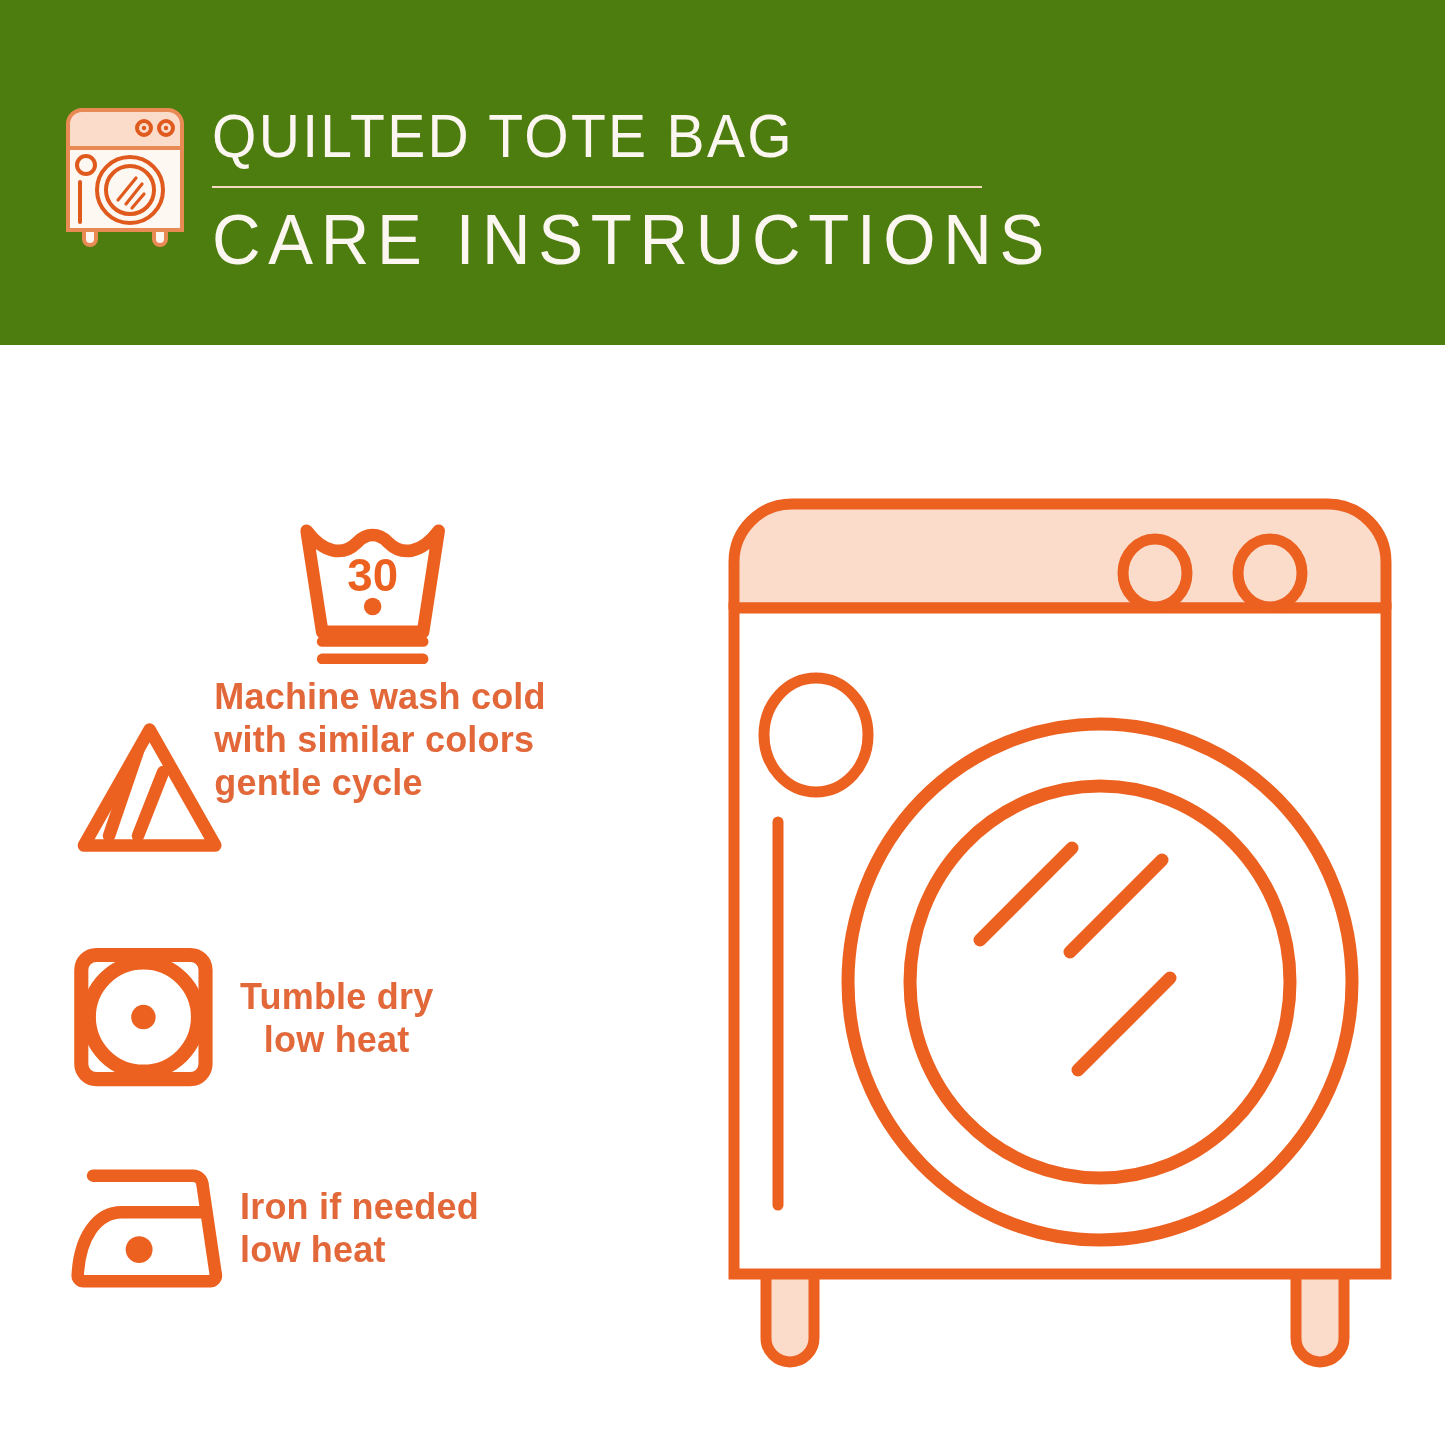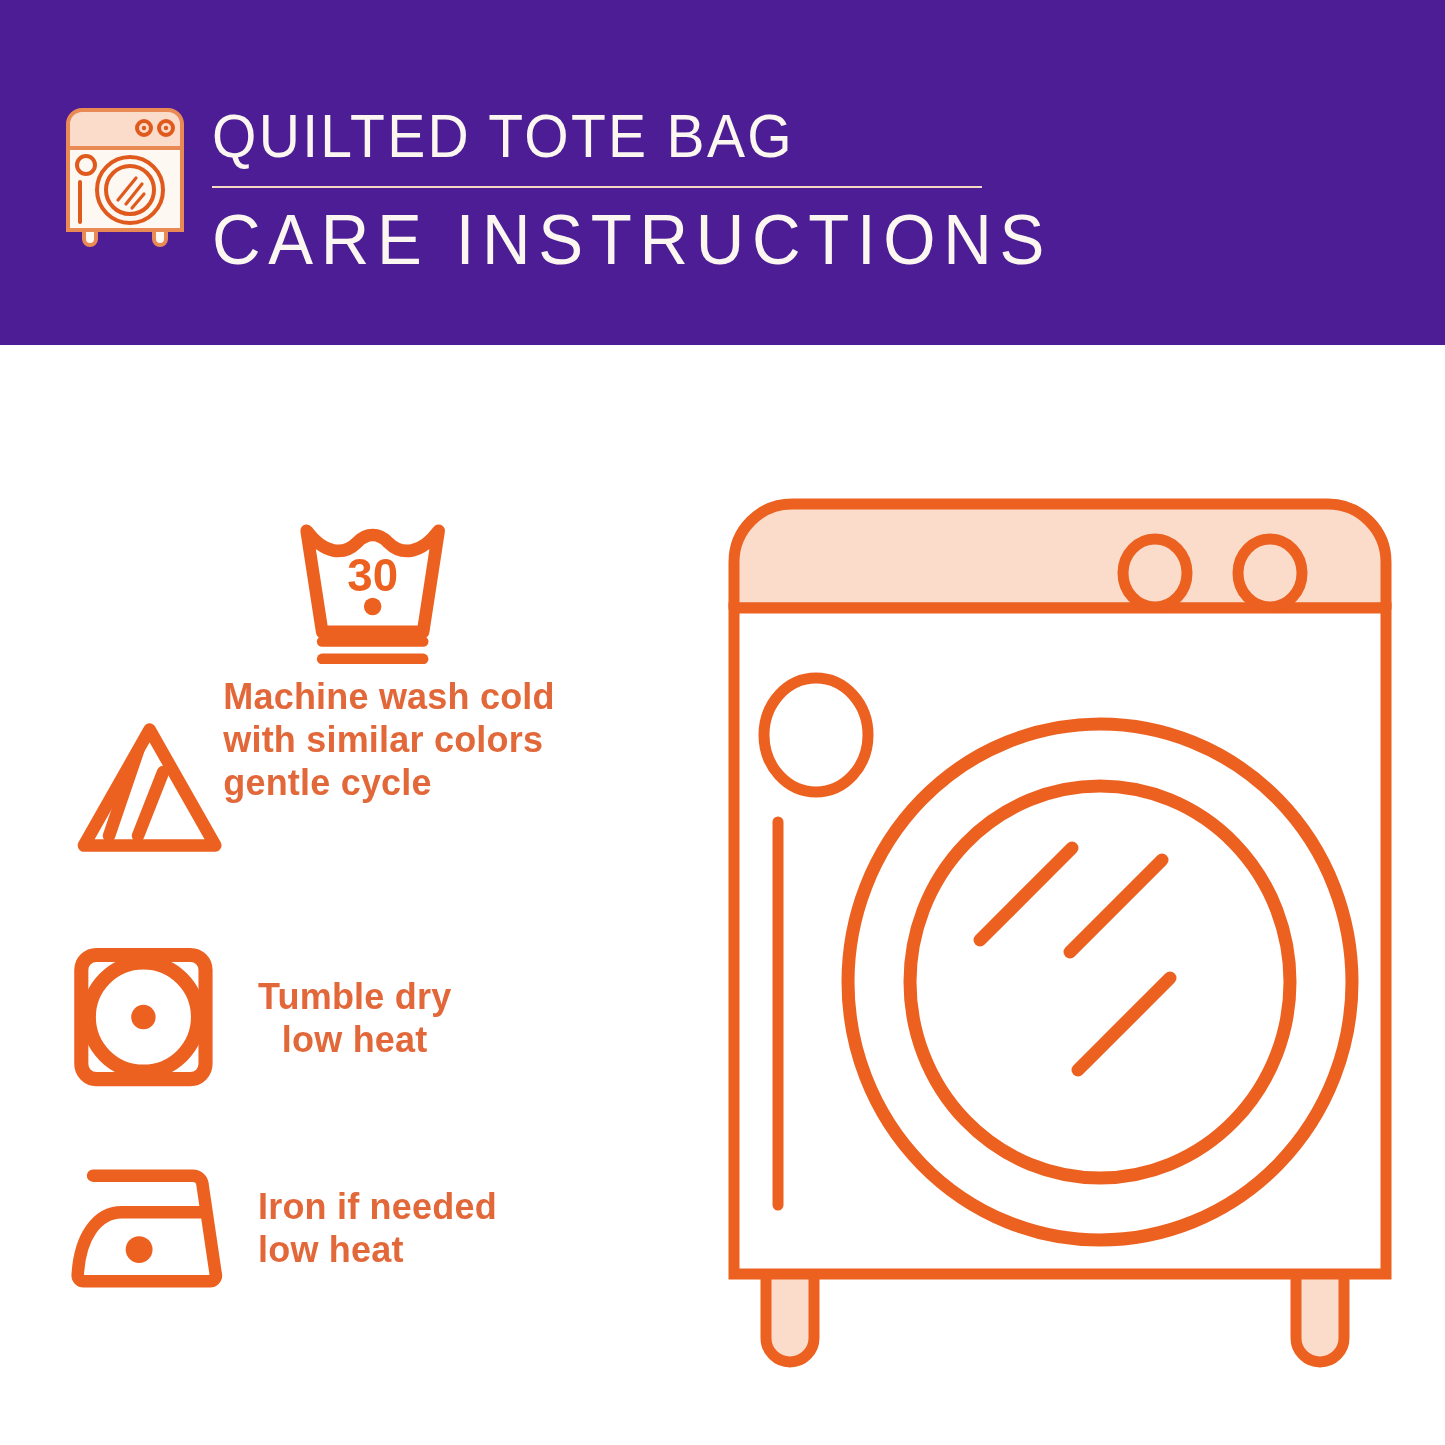--- a/index.html
+++ b/index.html
@@ -18,21 +18,21 @@
     overflow: hidden;
   }
 
   
   #header {
     position: absolute;
     left: 0;
     top: 0;
     width: 1445px;
     height: 345px;
-    background: #4c1d95;
+    background: #4d7c0f;
   }
   #header-logo {
     position: absolute;
     left: 62px;
     top: 98px;
     width: 126px;
     height: 150px;
   }
   #header-text {
     position: absolute;
@@ -82,21 +82,20 @@
     align-items: center;
     justify-content: flex-start;
   }
   .care-label {
     color: #E2683A;
     font-size: 36px;
     line-height: 43px;
     font-weight: 600;
     letter-spacing: 0.2px;
     white-space: pre-line;
-    margin-left: 18px;
   }
 
   #row-wash   { top: 505px;  height: 150px; flex-direction: column; }
   #row-bleach { top: 718px;  height: 140px; }
   #row-dry    { top: 945px;  height: 145px; text-align: center; }
   #row-iron   { top: 1160px; height: 135px; align-items: center; }
 
   
   #washer {
     position: absolute;

